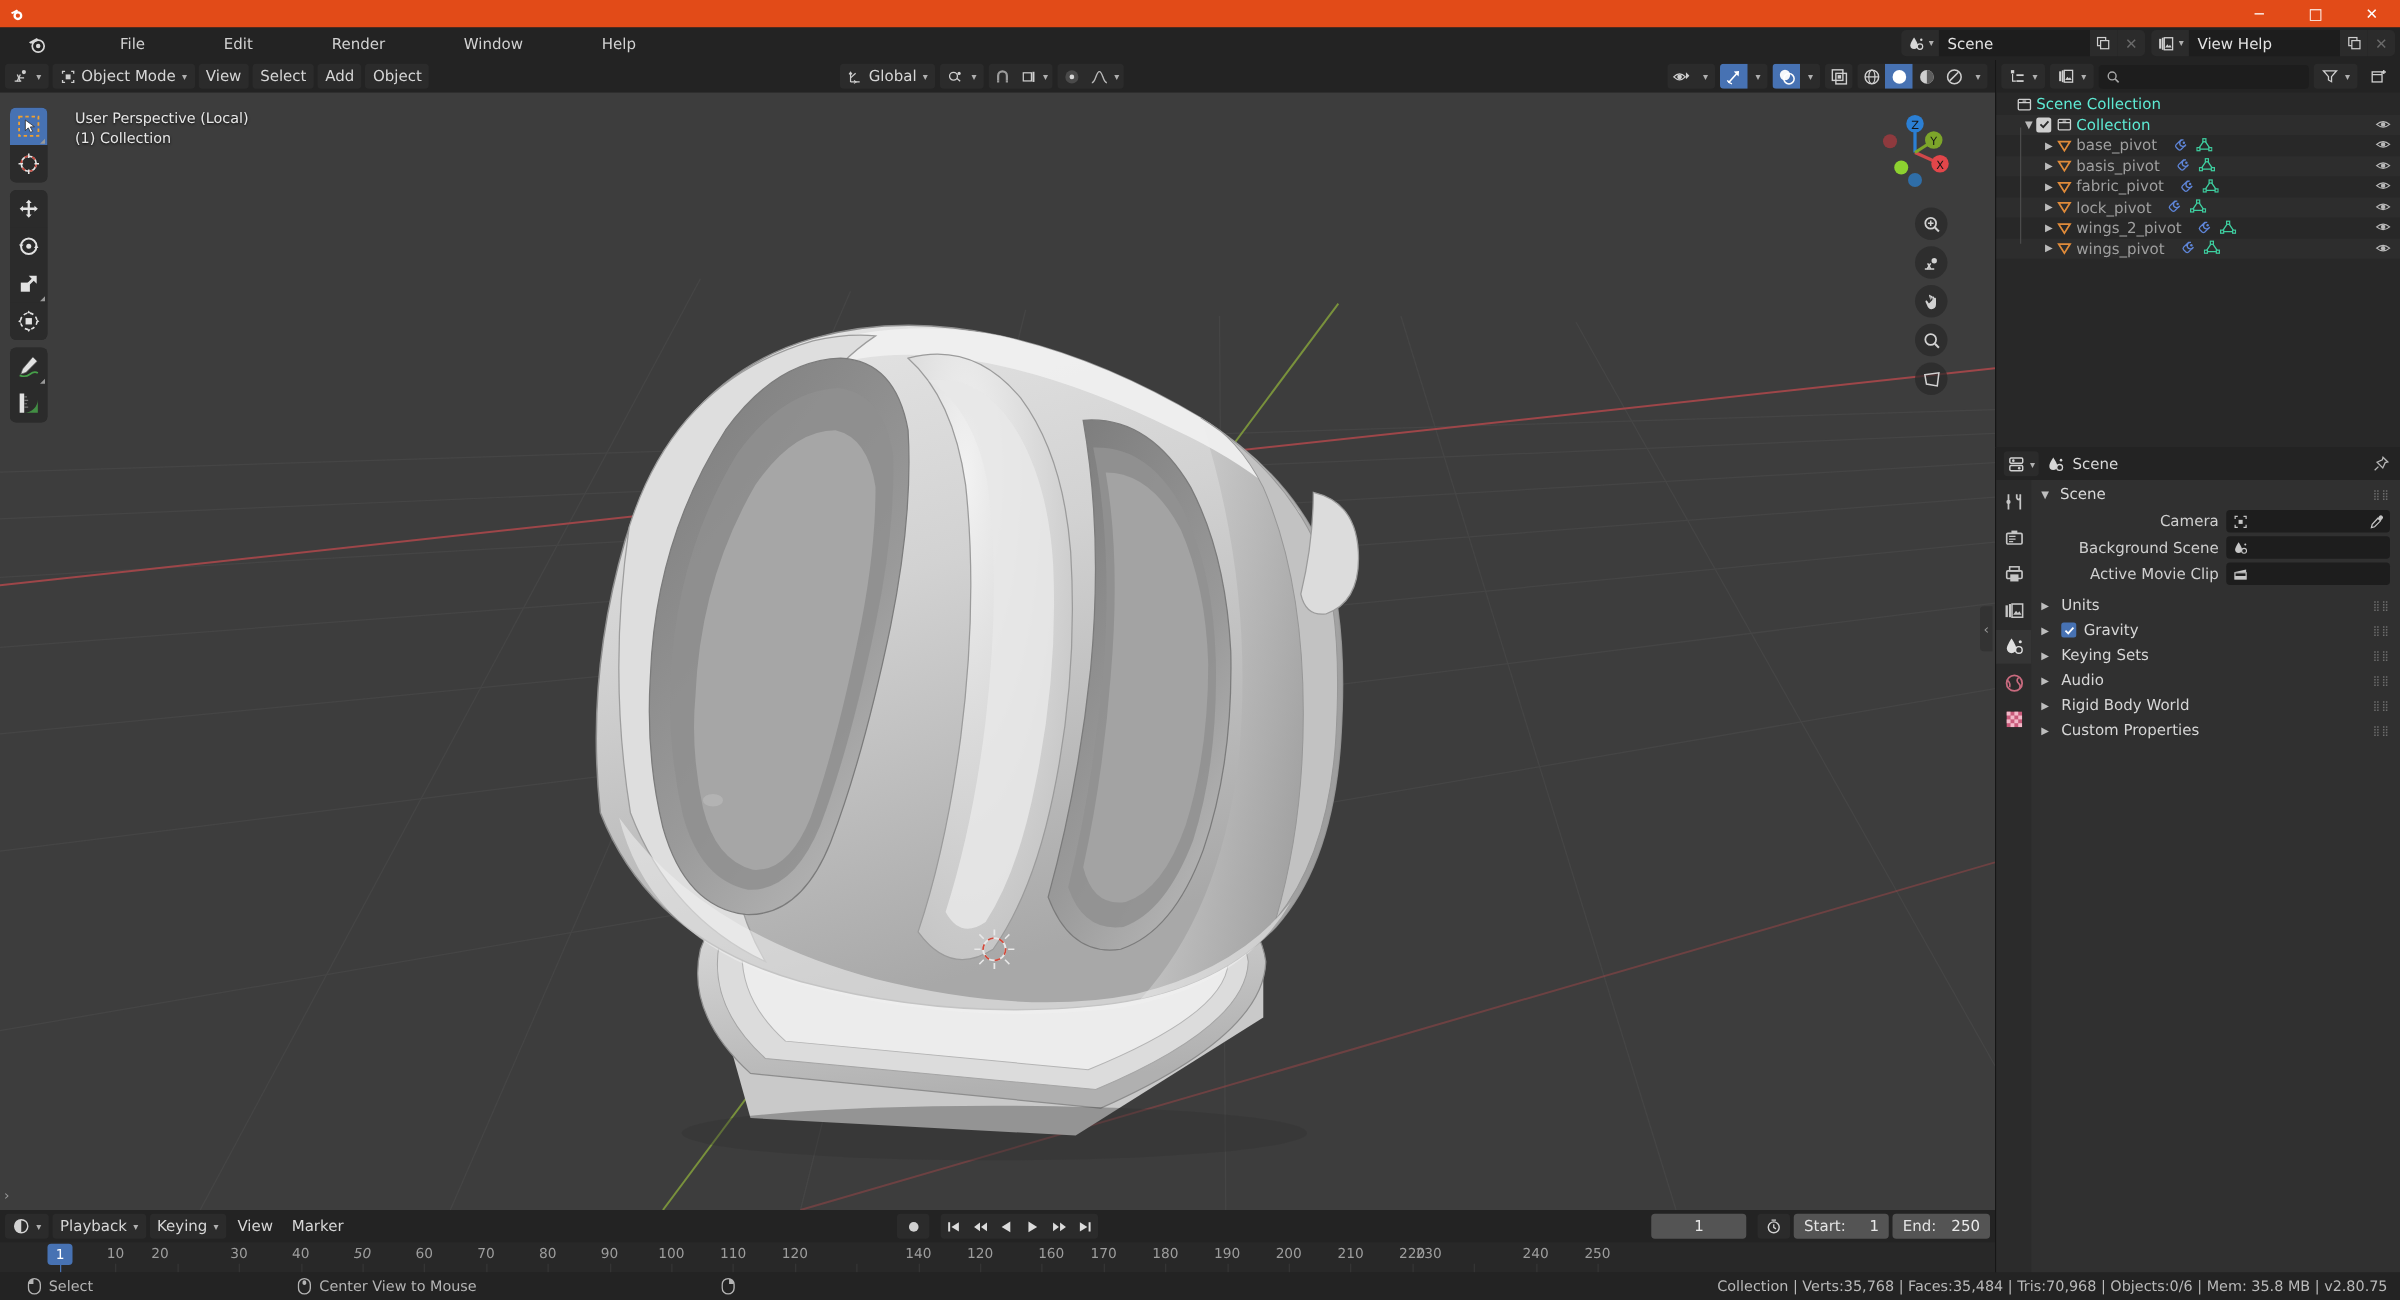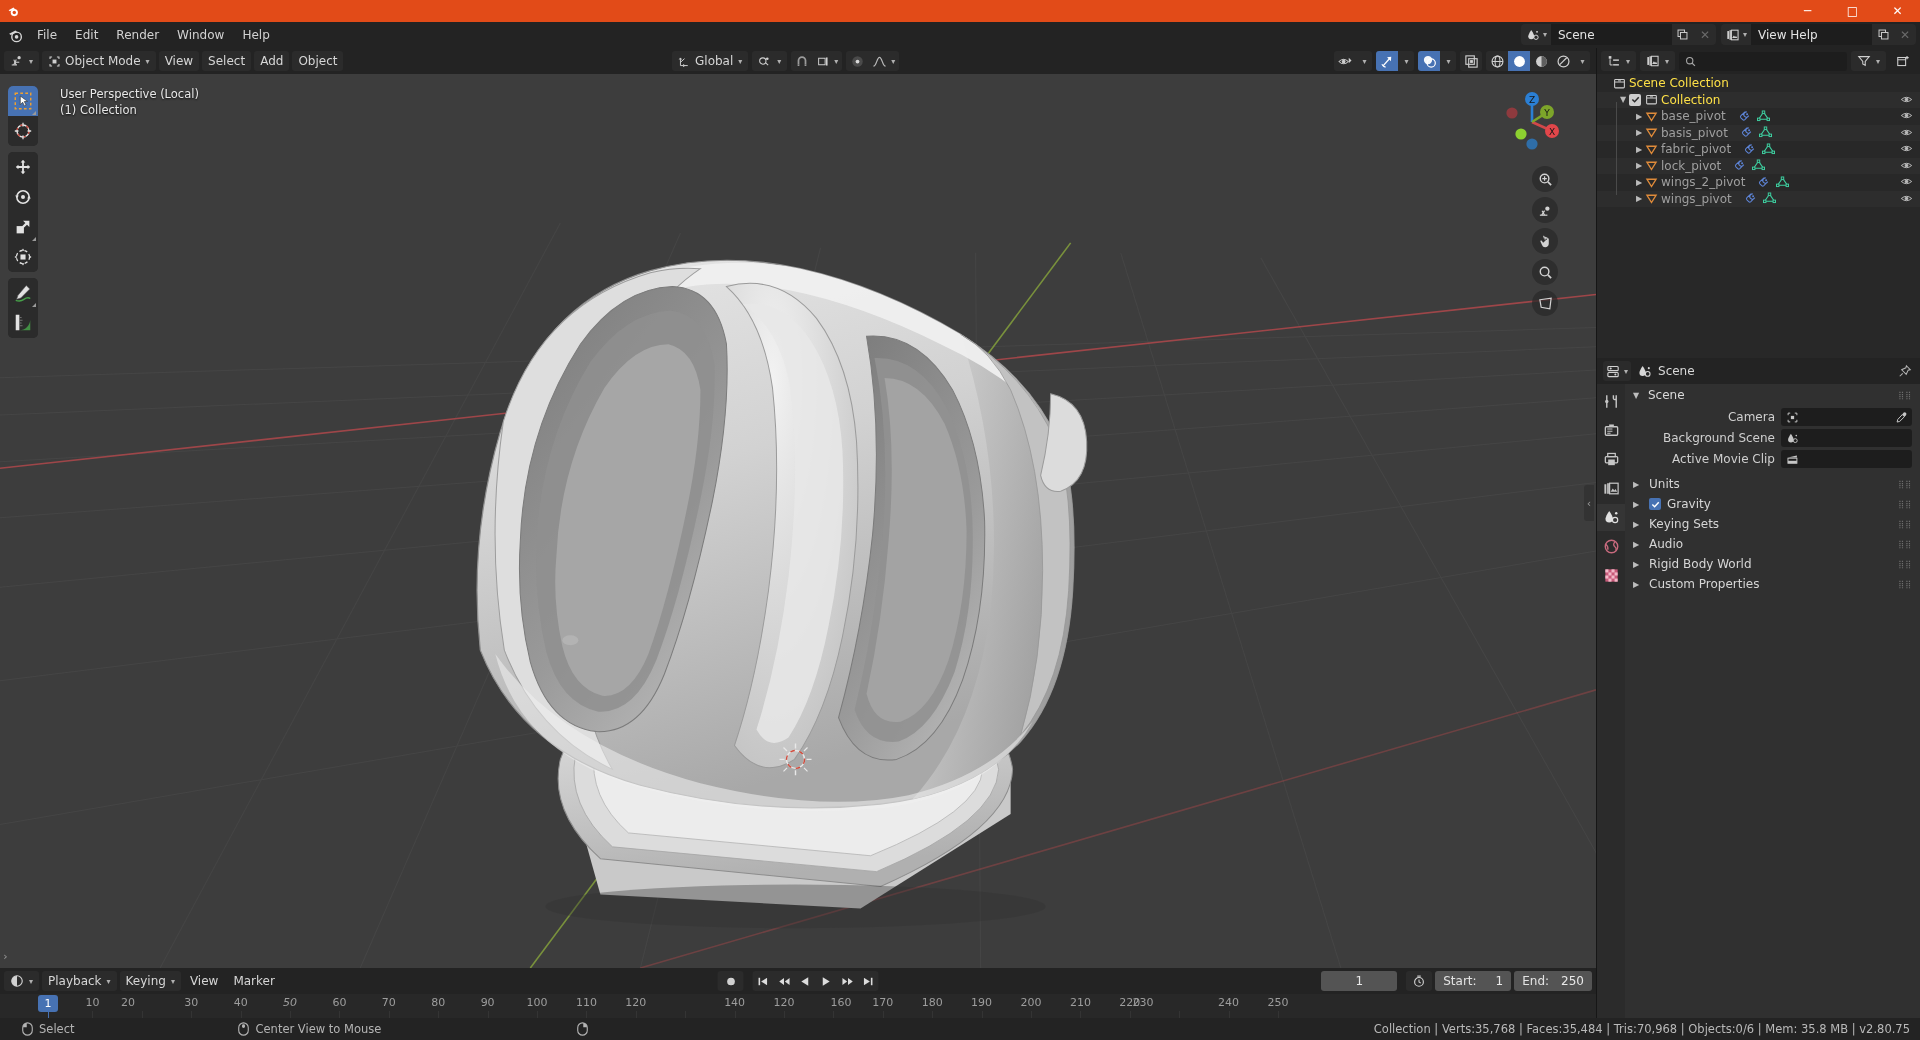--- a/index.html
+++ b/index.html
@@ -20,21 +20,21 @@
     padding: 0 6px; flex: 0 0 22px; position: relative;
   }
   .titlebar .tb-icon { width: 14px; height: 14px; margin-right: 6px; display:flex; align-items:center; justify-content:center; }
   .titlebar .tb-title { font-size: 11.5px; color: #fff; white-space: nowrap; letter-spacing: .1px; }
   .win-btns { position: absolute; right: 0; top: 0; height: 22px; display: flex; }
   .win-btn { width: 45px; height: 22px; display: flex; align-items: center; justify-content: center; color: #fff; font-size: 12px; }
 
   
   .topbar {
     height: 26px; background: #232323; display: flex; align-items: center;
-    flex: 0 0 26px; padding-left: 4px; position: relative;
+    flex: 0 0 26px; padding-left: 18px; position: relative; gap: 45px;
   }
   .blender-logo { width: 22px; height: 22px; display:flex; align-items:center; justify-content:center; margin-right: 2px; }
   .menu-item {
     padding: 0 9px; height: 20px; line-height: 20px; font-size: 12px; color: #d2d2d2; border-radius: 3px;
   }
   .ws-tabs { display: flex; align-items: center; margin-left: 14px; height: 26px; }
   .ws-tab {
     padding: 0 10px; height: 21px; line-height: 21px; font-size: 12px; color: #9a9a9a;
     border-radius: 3px 3px 0 0; margin-right: 1px;
   }
@@ -144,21 +144,21 @@
   .outliner { flex: 0 0 310px; background: #282828; display:flex; flex-direction:column; border-left:1px solid #161616;}
   .ol-header { height: 26px; background: #232323; display: flex; align-items: center; gap: 4px; padding: 0 4px; }
   .ol-search {
     background: #1d1d1d; height: 19px; border-radius: 3px; flex: 1 1 auto; display:flex; align-items:center;
     padding: 0 6px; gap: 5px; min-width: 0; max-width: 200px;
   }
   .ol-body { flex: 1 1 auto; overflow: hidden; padding-top: 1px; }
   .ol-row { height: 16.5px; display: flex; align-items: center; position: relative; padding-left: 6px; font-size: 12px; }
   .ol-row.alt { background: #2d2d2d; }
   .ol-row .disc { width: 12px; text-align: center; color: #bbb; font-size: 8px; flex:0 0 12px;}
-  .ol-row .lbl { color: #fde047; margin-left: 3px; white-space: nowrap;}
+  .ol-row .lbl { color: #5eead4; margin-left: 3px; white-space: nowrap;}
   .ol-row .lbl.dim { color: #9f9f9f; }
   .ol-row .icons { display: flex; align-items: center; gap: 6px; margin-left: 12px; }
   .ol-row .eye { position: absolute; right: 7px; top: 1px; }
   .tree-line { position: absolute; left: 19px; top: 0; bottom: 0; width: 1px; background: #4a4a4a; }
 
   
   .props { flex: 1 1 auto; background: #282828; display: flex; flex-direction: column; border-left:1px solid #161616; min-height:0;}
   .pr-header { height: 26px; background: #232323; display: flex; align-items: center; gap: 6px; padding: 0 6px; position:relative;}
   .pr-editor-btn { background:#2b2b2b; height:20px; border-radius:3px; display:flex; align-items:center; padding:0 3px; gap:2px;}
   .pr-body { flex: 1 1 auto; display: flex; min-height: 0; }

